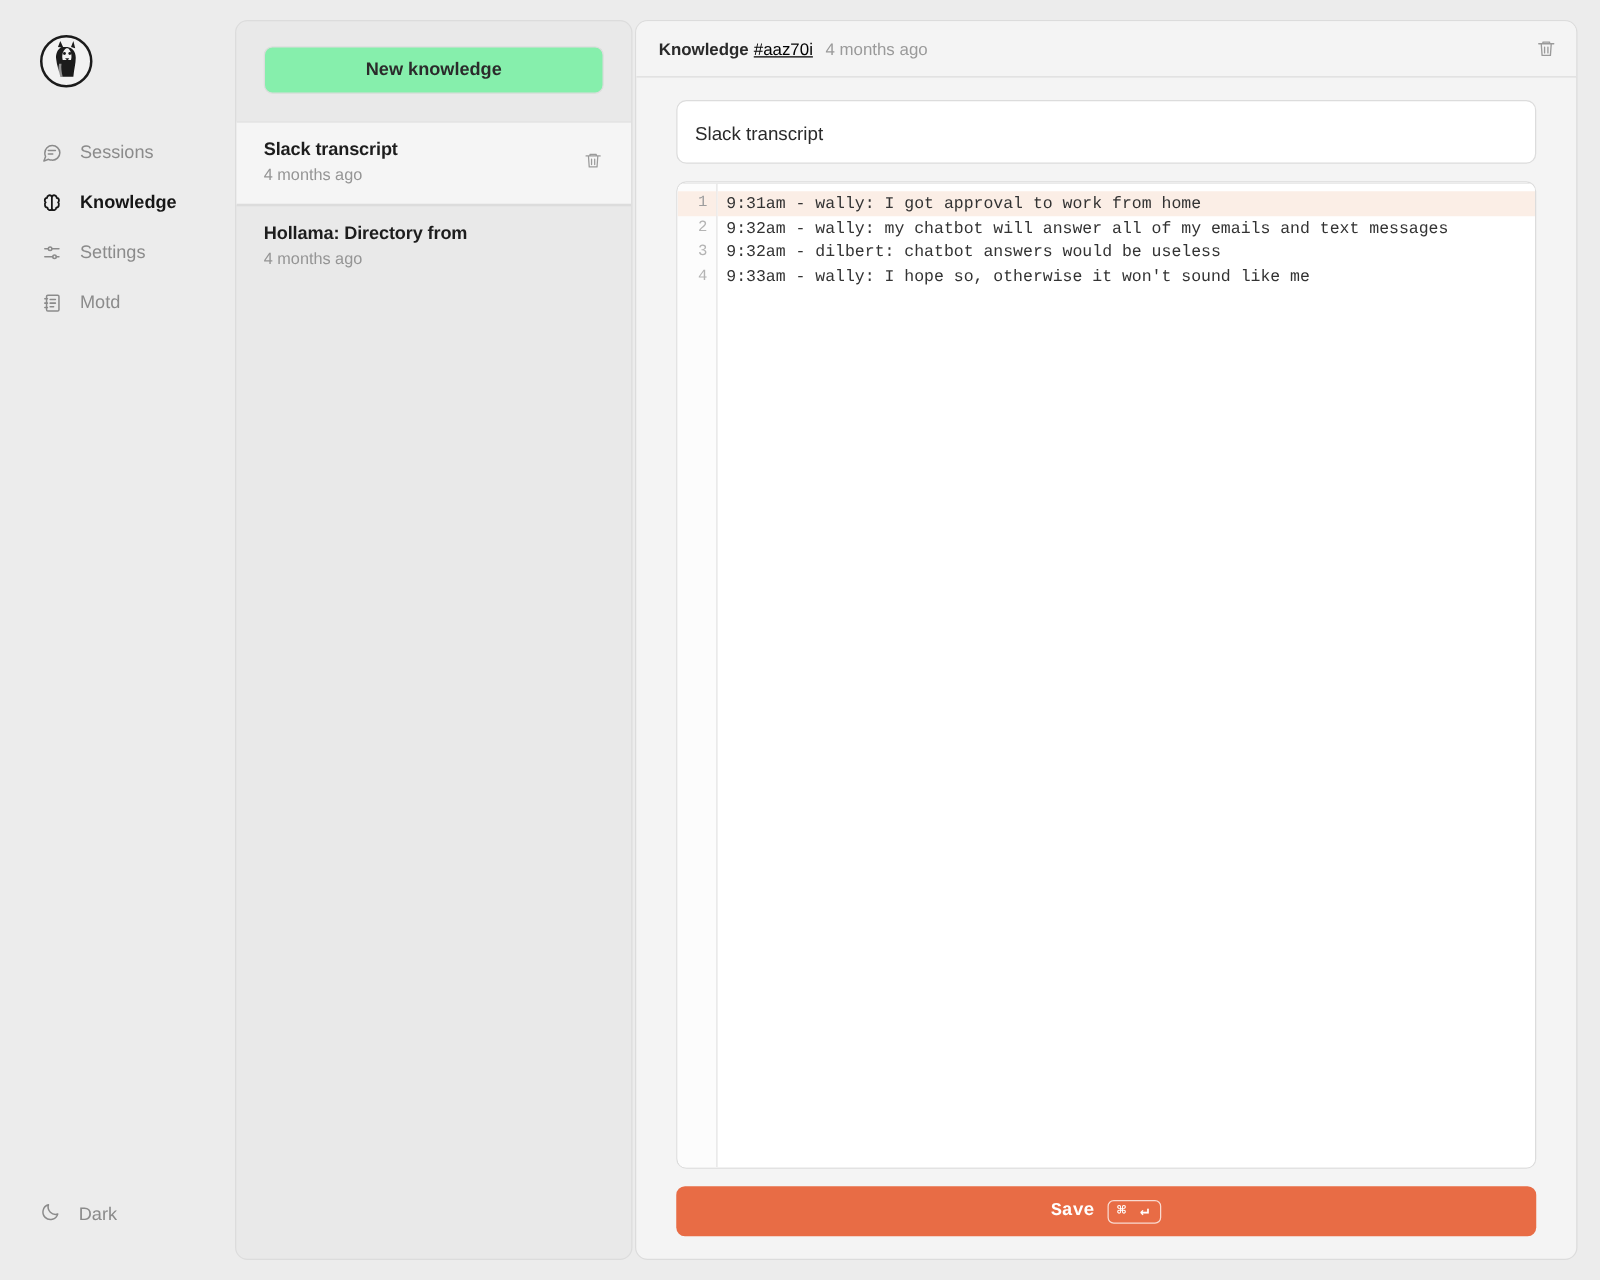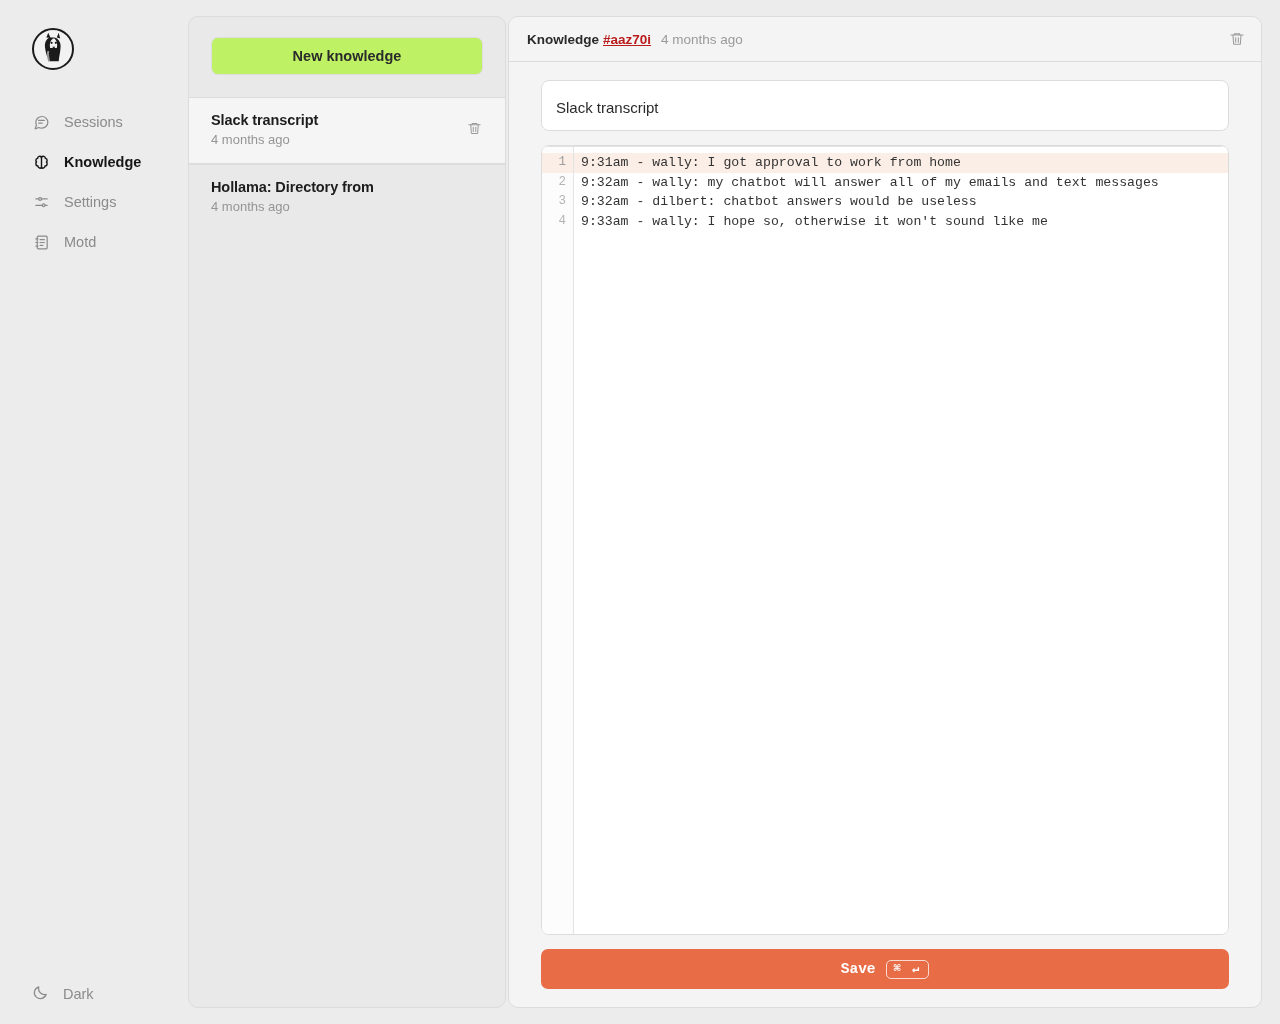--- a/index.html
+++ b/index.html
@@ -39,40 +39,40 @@
     font-size: 14.5px;
     cursor: pointer;
   }
   .nav-item.active { color: #161616; font-weight: 700; }
   .nav-item .ico { width: 18px; height: 18px; display: flex; align-items: center; justify-content: center; }
   .nav-item svg { width: 17px; height: 17px; stroke: currentColor; fill: none; stroke-width: 1.7; stroke-linecap: round; stroke-linejoin: round; }
   .nav-item.active svg { stroke-width: 2; }
 
   .theme-toggle {
     position: absolute;
-    left: 32px; bottom: 20px;
+    left: 32px; bottom: 42px;
     display: flex; align-items: center; gap: 14px;
     color: #8b8b8b; font-size: 14.5px; cursor: pointer;
   }
   .theme-toggle svg { width: 17px; height: 17px; stroke: currentColor; fill: none; stroke-width: 1.7; stroke-linecap: round; stroke-linejoin: round; }
 
   
   .list-panel {
     width: 318px; flex: 0 0 318px;
     margin: 16px 0 16px 0;
     background: #e9e9e9;
     border: 1px solid #dcdcdc;
     border-radius: 10px;
     overflow: hidden;
     display: flex; flex-direction: column;
   }
   .list-head { padding: 20px 22px 22px 22px; }
   .new-btn {
     width: 100%; height: 38px;
-    background: #bef264;
+    background: #86efac;
     border: 1px solid #dddddd;
     border-radius: 7px;
     font-family: inherit;
     font-size: 14.5px;
     font-weight: 700;
     color: #2b2b2b;
     cursor: pointer;
   }
   .list-items { flex: 1; overflow-y: auto; }
   .list-item {
@@ -102,21 +102,21 @@
   }
   .main-head {
     height: 45px;
     flex: 0 0 45px;
     border-bottom: 1px solid #dcdcdc;
     display: flex; align-items: center;
     padding: 0 16px 0 18px;
     background: #f4f4f4;
   }
   .head-title { font-size: 13.5px; font-weight: 700; color: #2a2a2a; }
-  .head-id { font-size: 13.5px; font-weight: 700; color: #b91c1c; text-decoration: underline; margin-left: 4px; cursor: pointer; }
+  .head-id { font-size: 13.5px; font-weight: 400; color: #000000; text-decoration: underline; margin-left: 4px; cursor: pointer; }
   .head-time { font-size: 13.5px; color: #9a9a9a; margin-left: 10px; }
   .head-trash { margin-left: auto; color: #9a9a9a; cursor: pointer; display:flex; }
   .head-trash svg { width: 16px; height: 16px; stroke: currentColor; fill: none; stroke-width: 1.6; stroke-linecap: round; stroke-linejoin: round; }
 
   .main-body { flex: 1; padding: 18px 32px 0 32px; display: flex; flex-direction: column; min-height: 0; }
 
   .field {
     background: #ffffff;
     border: 1px solid #dcdcdc;
     border-radius: 8px;

